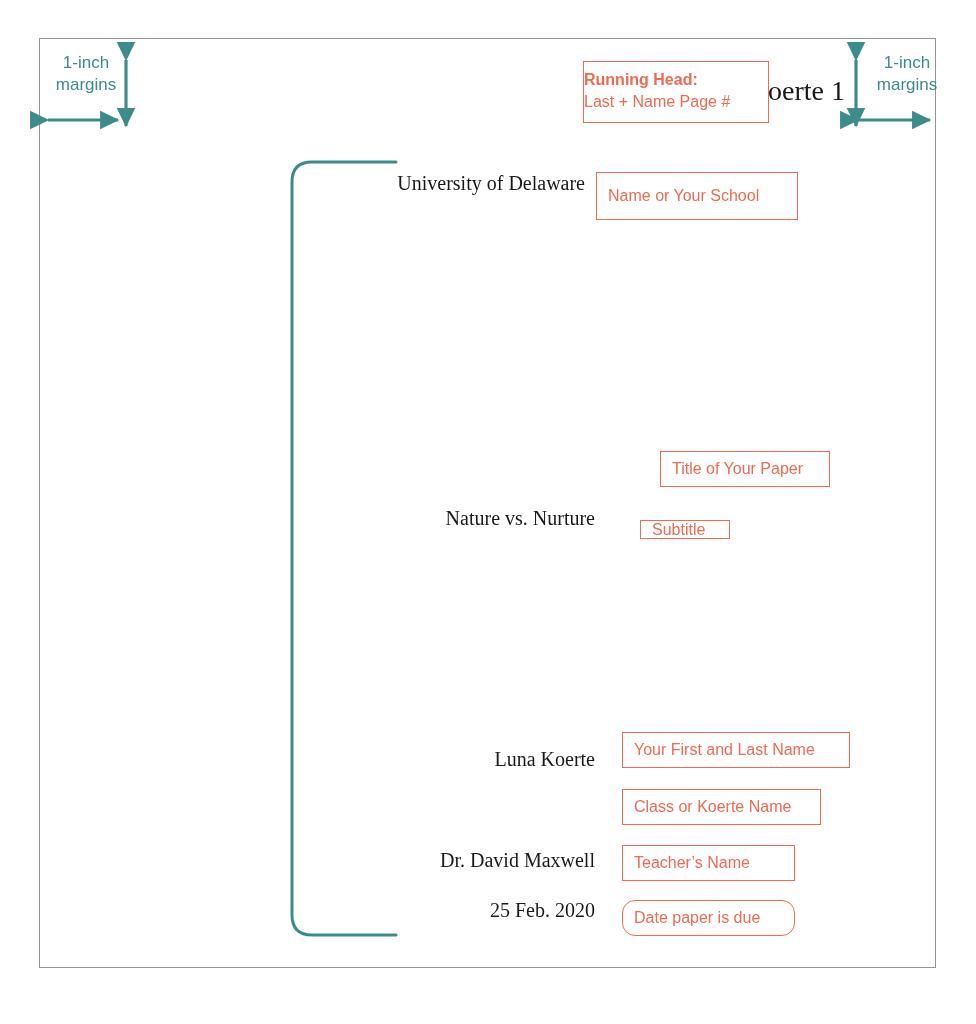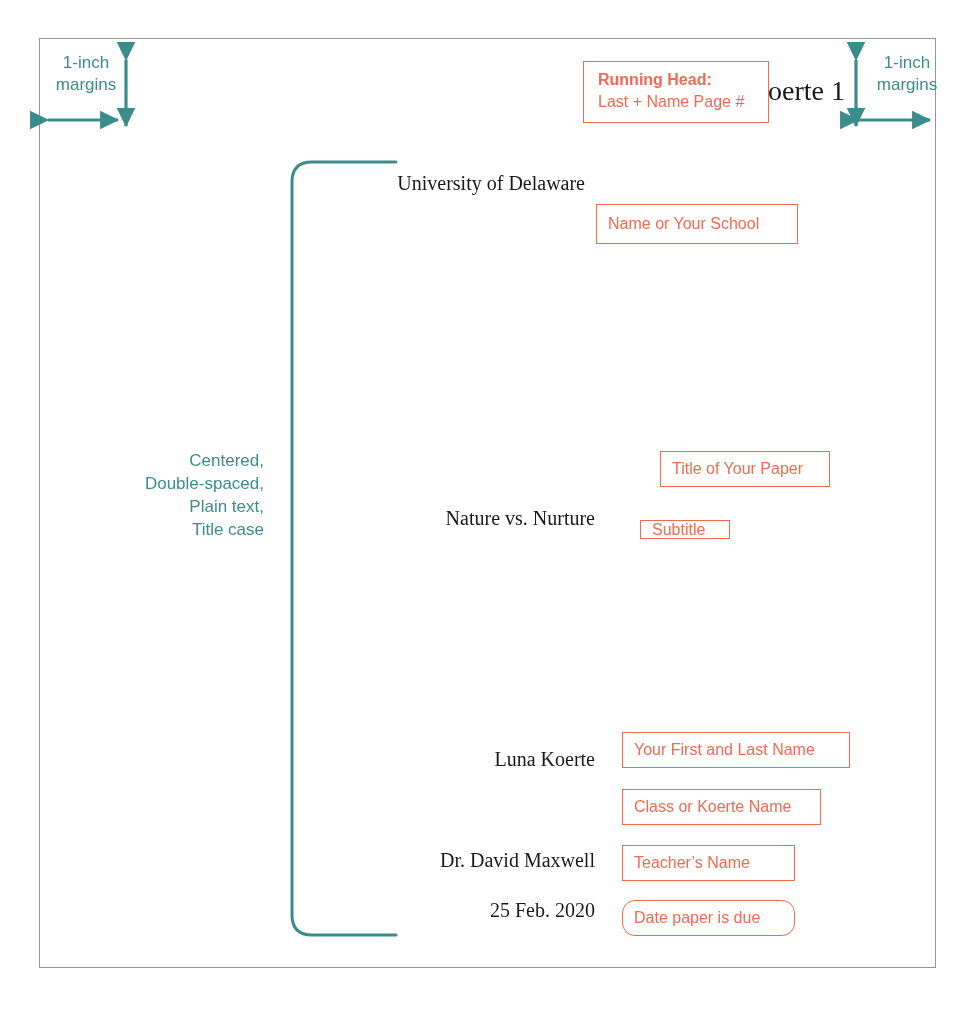--- a/index.html
+++ b/index.html
@@ -137,33 +137,33 @@
     font-family: "Liberation Sans", sans-serif;
     font-size: 16px;
     background: #ffffff;
     display: flex;
     align-items: center;
     padding-left: 11px;
     white-space: nowrap;
   }
   .callout.two-line {
     display: block;
-    padding: 7px 0 0 14px;
+    padding: 7px 0 0 0;
     line-height: 22px;
   }
   .callout .strong {
     font-weight: bold;
     display: block;
   }
   .callout .normal {
     display: block;
   }
 
   .cb-running   { left: 583px; top: 61px;  width: 186px; height: 62px; }
-  .cb-school    { left: 596px; top: 172px; width: 202px; height: 40px; margin-top: 32px; }
+  .cb-school    { left: 596px; top: 172px; width: 202px; height: 48px; }
   .cb-title     { left: 660px; top: 451px; width: 170px; height: 36px; }
   .cb-subtitle  { left: 640px; top: 505px; width: 90px;  height: 19px; margin-top: 15px; }
   .cb-author    { left: 622px; top: 732px; width: 228px; height: 36px; }
   .cb-course    { left: 622px; top: 789px; width: 199px; height: 36px; }
   .cb-teacher   { left: 622px; top: 845px; width: 173px; height: 36px; }
   .cb-date      { left: 622px; top: 900px; width: 173px; height: 36px; border-radius: 13px; }
 </style>
 </head>
 <body>
 
@@ -198,24 +198,20 @@
       <path d="M396,162 L312,162 Q292,162 292,182 L292,915 Q292,935 312,935 L396,935" fill="none" stroke="#3d8c8c" stroke-width="3" stroke-linecap="round" stroke-linejoin="round"></path>
     </g>
   </svg>
 
   <div class="teal-text margin-label-left">1-inch
 margins</div>
 
   <div class="teal-text margin-label-right">1-inch
 margins</div>
 
-  <div class="teal-text brace-note">Centered,
-Double-spaced,
-Plain text,
-Title case</div>
 
   <div class="doc-text running-head-num">Koerte 1</div>
 
   <div class="doc-text school-line">University of Delaware</div>
 
 
   <div class="doc-text subtitle-line">Nature vs. Nurture</div>
 
   <div class="doc-text author-line">Luna Koerte</div>
 

